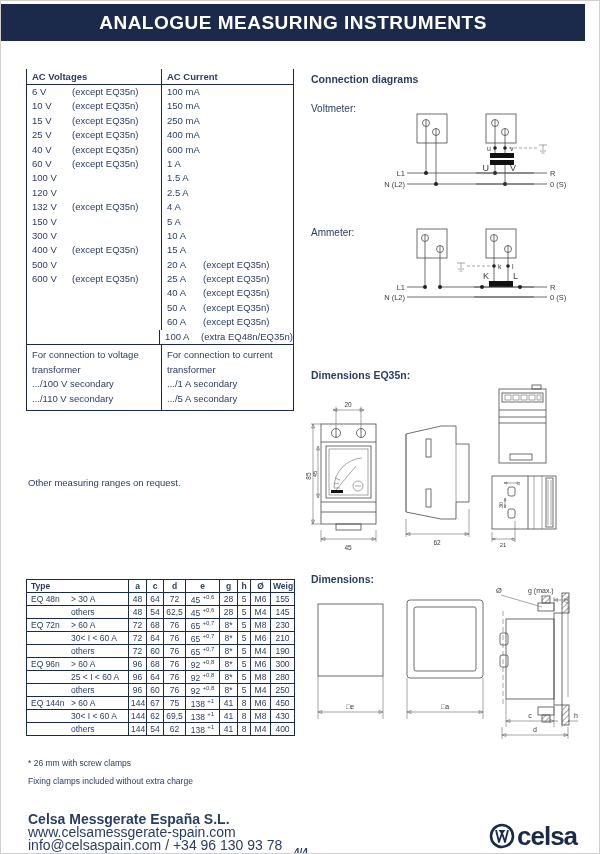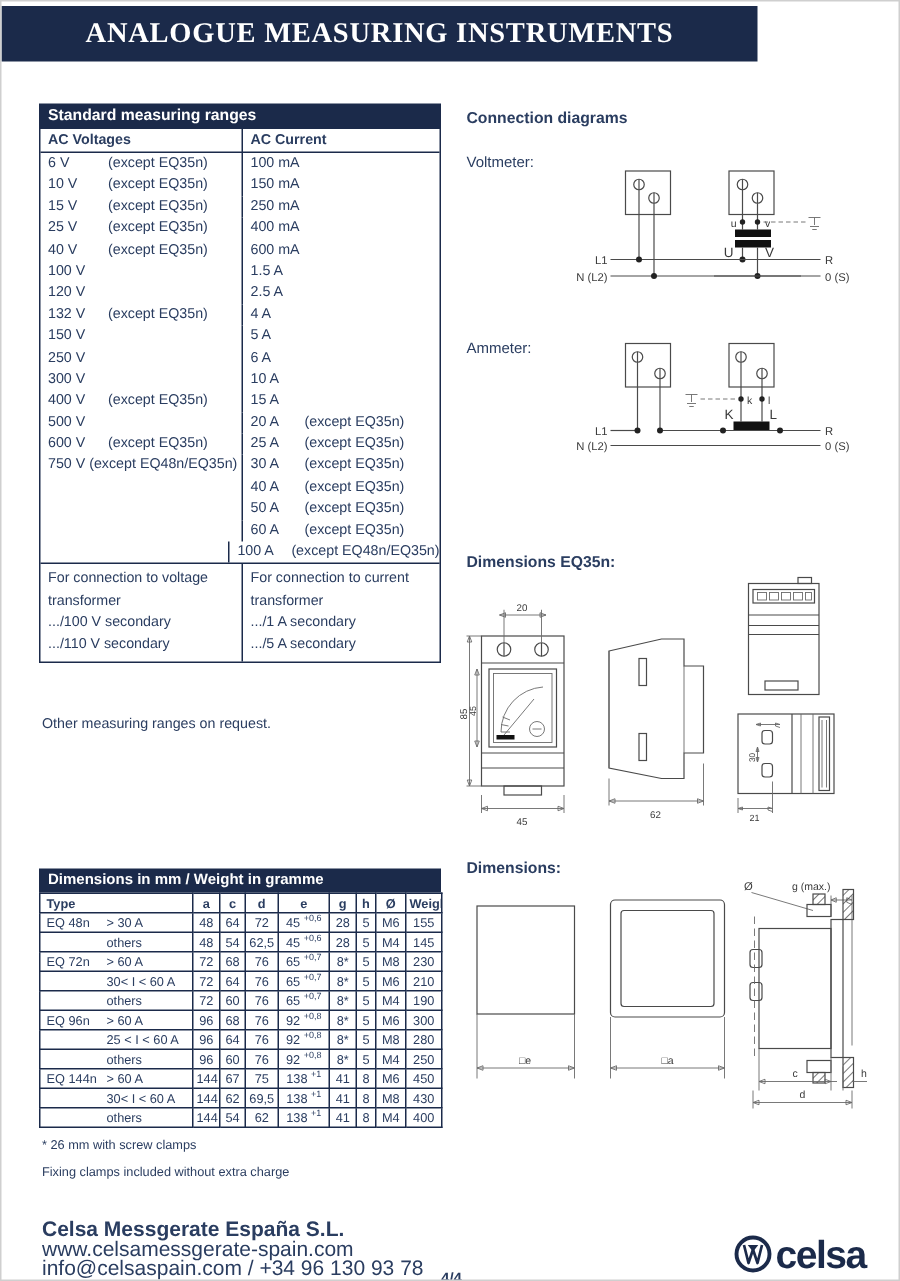--- a/index.html
+++ b/index.html
@@ -1,20 +1,20 @@
 <!DOCTYPE html>
 <html><head>
 <meta charset="utf-8">
 <style>
   html,body{margin:0;padding:0;background:#e8e8e8;}
   .page{position:relative;width:600px;height:854px;background:#ffffff;
         font-family:"Liberation Sans",sans-serif;color:#2a3d60;overflow:hidden;
         border:1px solid #cfcfcf;box-sizing:border-box;margin:0 auto;}
-  .header-bar{position:absolute;top:3px;left:0;width:504px;height:37px;background:#1b2a4a;
-              display:flex;align-items:center;justify-content:center;font-family:Liberation Serif, serif;}
+  .header-bar{position:absolute;top:3px;left:0;width:584px;height:37px;background:#1b2a4a;
+              display:flex;align-items:center;justify-content:center;}
   .header-bar h1{margin:0;color:#ffffff;font-size:19px;font-weight:700;letter-spacing:0.5px;}
 
   
   .mtable{position:absolute;top:68px;left:25px;width:268px;font-size:9.5px;}
   .mtable .ttl{background:#1b2a4a;color:#fff;font-weight:700;font-size:10.5px;
                height:17px;line-height:17px;padding-left:6px;}
   .mtable .grid{border:1px solid #1b2a4a;border-top:none;}
   .mhead{display:flex;font-weight:700;}
   .mhead>div{height:16px;line-height:16px;padding-left:5px;box-sizing:border-box;}
   .mhead .lc{width:135px;border-right:1px solid #1b2a4a;border-bottom:1px solid #1b2a4a;}
@@ -69,21 +69,20 @@
 </head>
 <body>
 
 <div class="page">
 
   <div class="header-bar">
     <h1>ANALOGUE MEASURING INSTRUMENTS</h1>
   </div>
 
   <div class="mtable">
-    <div class="ttl">Standard measuring ranges</div>
     <div class="grid">
       <div class="mhead">
         <div class="lc">AC Voltages</div>
         <div class="rc">AC Current</div>
       </div>
       <div id="measuring-rows">
           <div class="m-row">
             <div class="lc"><span class="val">6 V</span><span class="note">(except EQ35n)</span></div>
             <div class="rc"><span class="cval">100 mA</span></div>
           </div>
@@ -97,74 +96,70 @@
           </div>
           <div class="m-row">
             <div class="lc"><span class="val">25 V</span><span class="note">(except EQ35n)</span></div>
             <div class="rc"><span class="cval">400 mA</span></div>
           </div>
           <div class="m-row">
             <div class="lc"><span class="val">40 V</span><span class="note">(except EQ35n)</span></div>
             <div class="rc"><span class="cval">600 mA</span></div>
           </div>
           <div class="m-row">
+            <div class="lc"><span class="val">60 V</span><span class="note">(except EQ35n)</span></div>
+            <div class="rc"><span class="cval">1 A</span></div>
+          </div>
+          <div class="m-row">
             <div class="lc"><span class="val">100 V</span></div>
             <div class="rc"><span class="cval">1.5 A</span></div>
           </div>
           <div class="m-row">
             <div class="lc"><span class="val">120 V</span></div>
             <div class="rc"><span class="cval">2.5 A</span></div>
           </div>
           <div class="m-row">
             <div class="lc"><span class="val">132 V</span><span class="note">(except EQ35n)</span></div>
             <div class="rc"><span class="cval">4 A</span></div>
           </div>
           <div class="m-row">
             <div class="lc"><span class="val">150 V</span></div>
             <div class="rc"><span class="cval">5 A</span></div>
           </div>
           <div class="m-row">
-            <div class="lc"><span class="val">250 V</span></div>
-            <div class="rc"><span class="cval">6 A</span></div>
-          </div>
-          <div class="m-row">
             <div class="lc"><span class="val">300 V</span></div>
             <div class="rc"><span class="cval">10 A</span></div>
           </div>
           <div class="m-row">
             <div class="lc"><span class="val">400 V</span><span class="note">(except EQ35n)</span></div>
             <div class="rc"><span class="cval">15 A</span></div>
           </div>
           <div class="m-row">
             <div class="lc"><span class="val">500 V</span></div>
             <div class="rc"><span class="cval">20 A</span><span class="note">(except EQ35n)</span></div>
           </div>
           <div class="m-row">
             <div class="lc"><span class="val">600 V</span><span class="note">(except EQ35n)</span></div>
             <div class="rc"><span class="cval">25 A</span><span class="note">(except EQ35n)</span></div>
           </div>
           <div class="m-row">
-            <div class="lc"><span class="val">750 V (except EQ48n/EQ35n)</span></div>
-            <div class="rc"><span class="cval">30 A</span><span class="note">(except EQ35n)</span></div>
-          </div>
-          <div class="m-row">
             <div class="lc"><span class="val"></span></div>
             <div class="rc"><span class="cval">40 A</span><span class="note">(except EQ35n)</span></div>
           </div>
           <div class="m-row">
             <div class="lc"><span class="val"></span></div>
             <div class="rc"><span class="cval">50 A</span><span class="note">(except EQ35n)</span></div>
           </div>
           <div class="m-row">
             <div class="lc"><span class="val"></span></div>
             <div class="rc"><span class="cval">60 A</span><span class="note">(except EQ35n)</span></div>
           </div>
           <div class="m-row">
             <div class="lc"><span class="val"></span></div>
-            <div class="rc"><span class="cval">100 A</span><span class="note">(except EQ48n/EQ35n)</span></div>
+            <div class="rc"><span class="cval">100 A</span><span class="note">(extra EQ48n/EQ35n)</span></div>
           </div>
         </div>
       <div class="mfoot">
         <div class="lc" id="vt-foot">
             <div>For connection to voltage</div>
             <div>transformer</div>
             <div>.../100 V secondary</div>
             <div>.../110 V secondary</div>
           </div>
         <div class="rc" id="ct-foot">
@@ -367,21 +362,20 @@
     <rect fill="url(#hatch)" stroke="#4a4a4a" stroke-width="0.8" x="236" y="134" width="8" height="7"></rect>
     <path class="dlt" d="M200,118 l0,28 M248,124 l0,22 M200,140 l48,0 m-48,0 l4,-1.5 0,3 -4,-1.5 m48,0 l-4,-1.5 0,3 4,-1.5"></path>
     <text x="224" y="137" font-size="7" text-anchor="middle">c</text>
     <path class="dlt" d="M256,130 l0,16 M252,140 l-4,0 M262,140 l10,0"></path>
     <text x="268" y="137" font-size="7">h</text>
     <path class="dlt" d="M196,146 l0,12 M262,146 l0,12 M196,154 l66,0 m-66,0 l4,-1.5 0,3 -4,-1.5 m66,0 l-4,-1.5 0,3 4,-1.5"></path>
     <text x="229" y="151" font-size="7" text-anchor="middle">d</text>
   </svg>
 
   <div class="dtable">
-    <div class="ttl">Dimensions in mm / Weight in gramme</div>
     <table class="dims">
       <colgroup>
         <col style="width:102px">
           <col style="width:18px">
           <col style="width:17px">
           <col style="width:22px">
         <col style="width:34px">
           <col style="width:18px">
           <col style="width:13px">
           <col style="width:20px">

